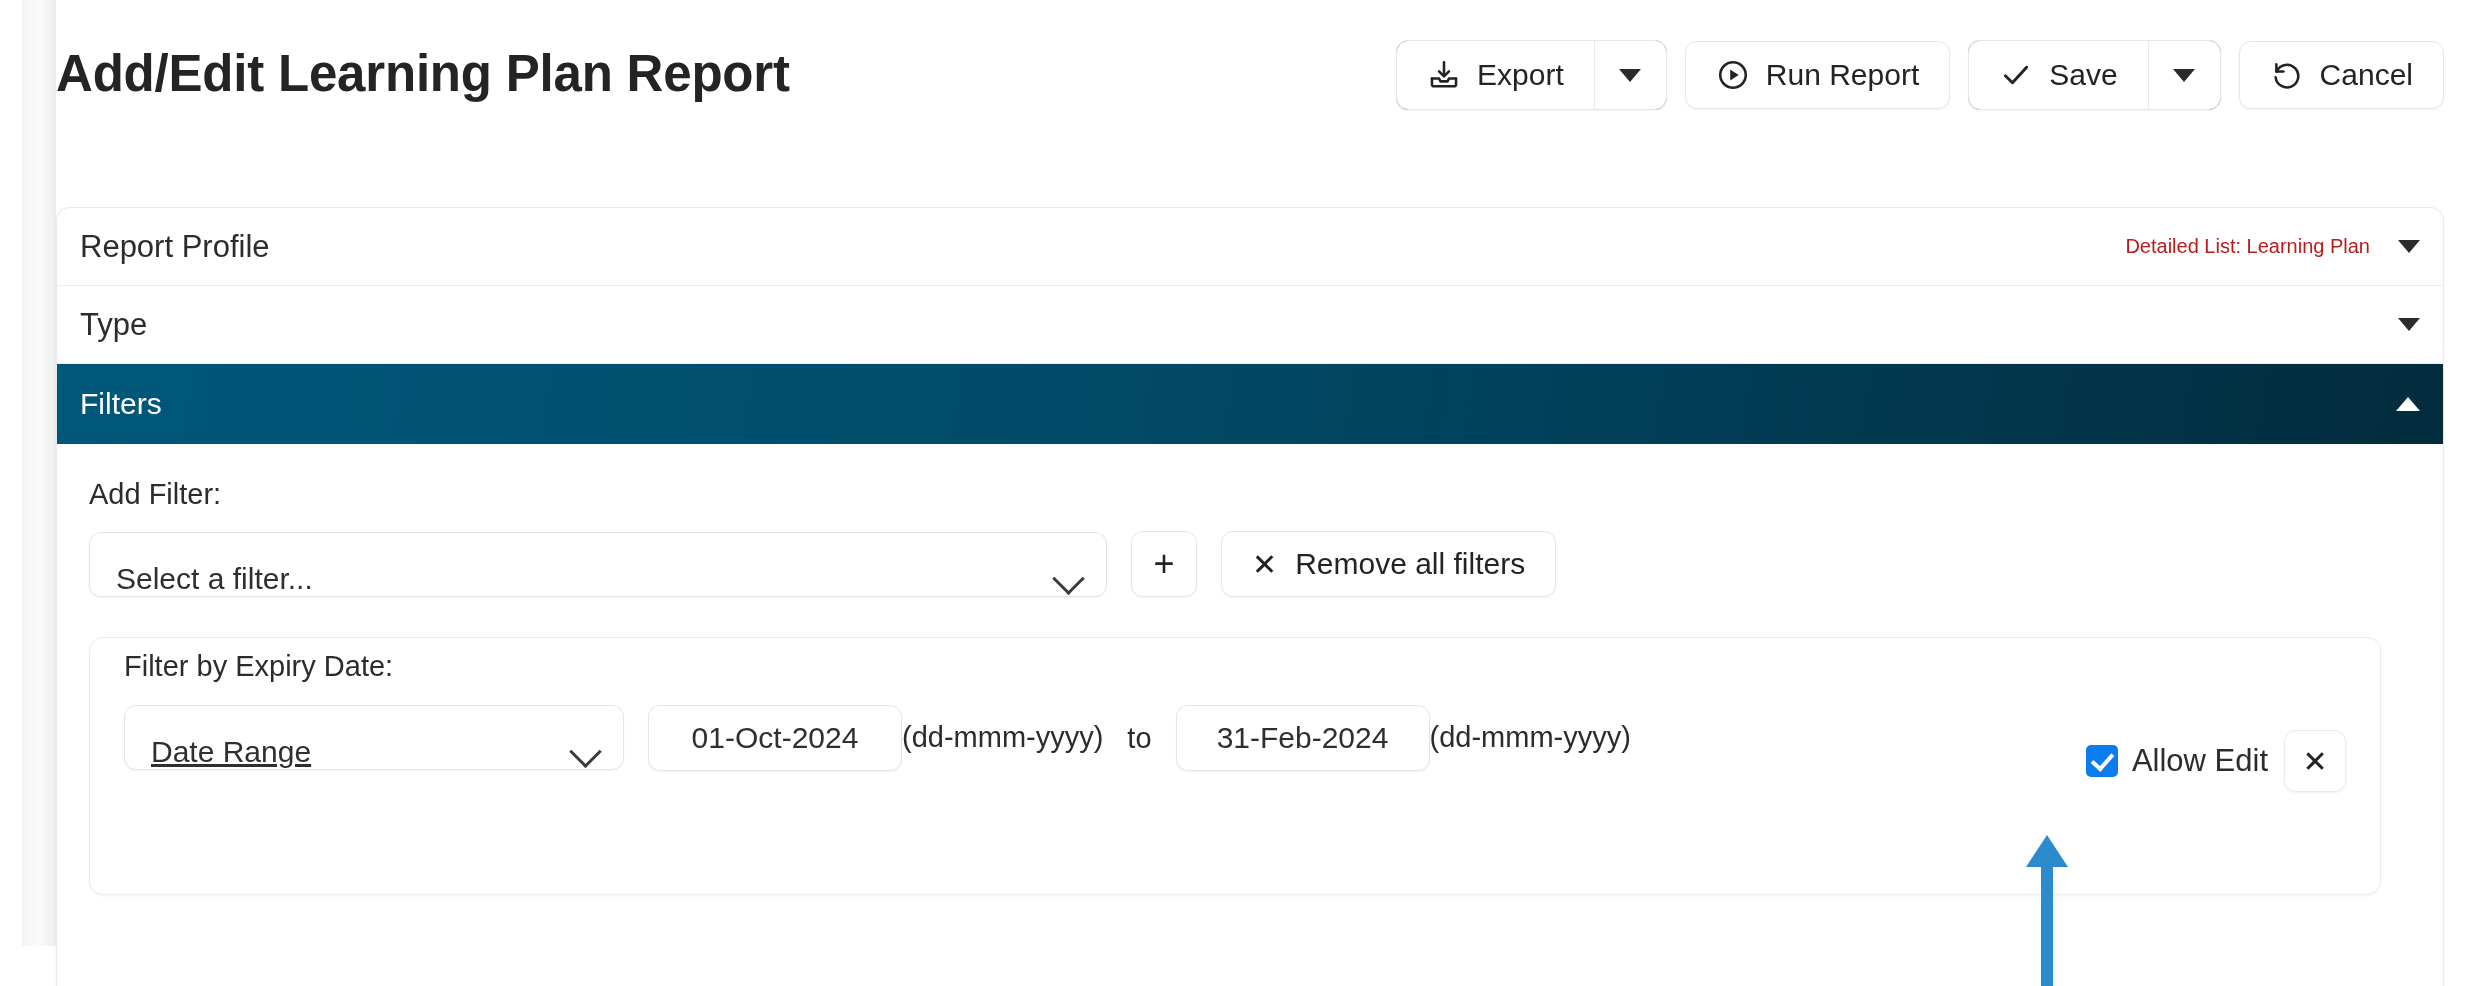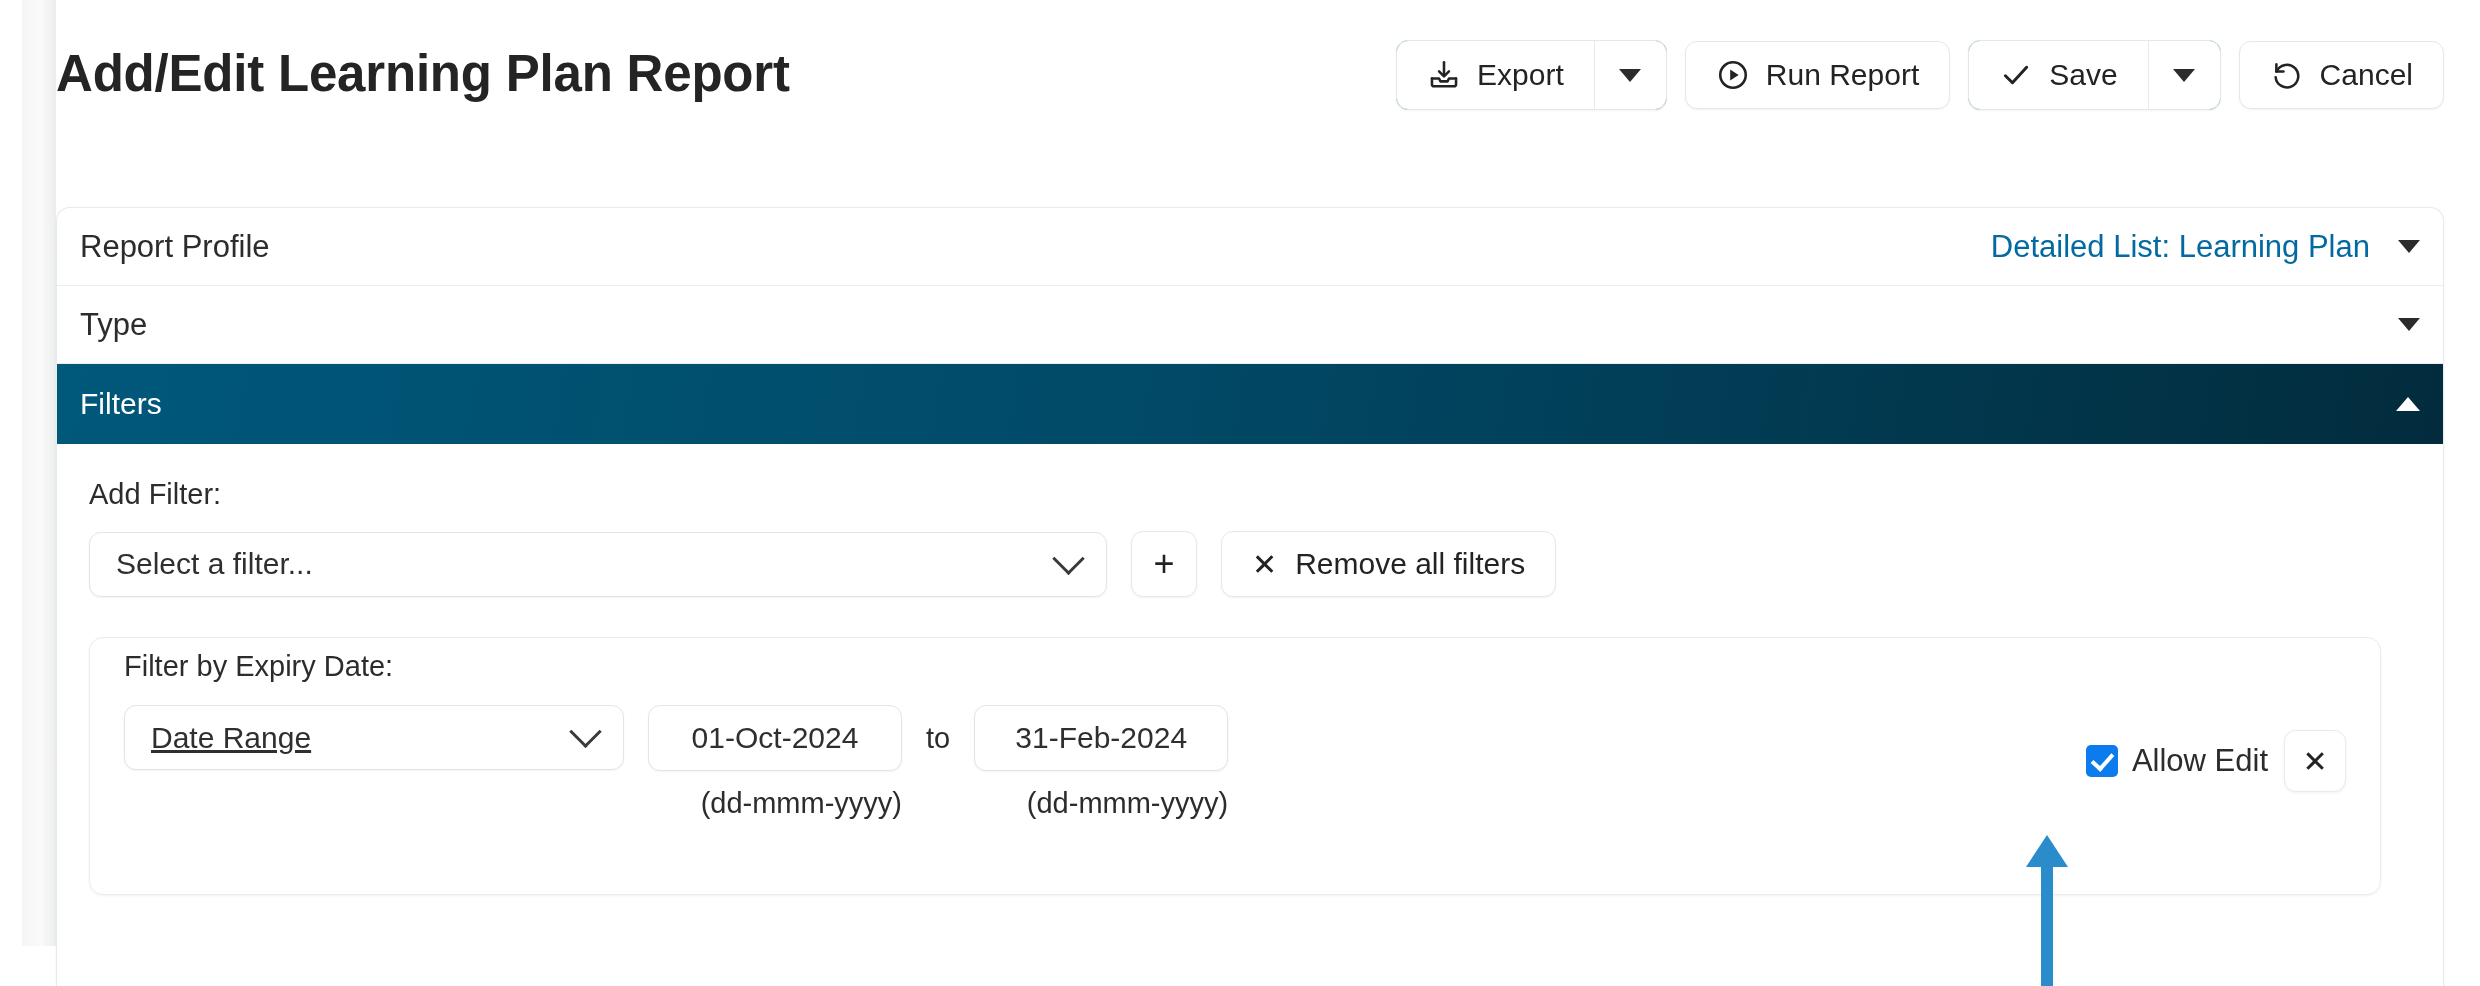--- a/index.html
+++ b/index.html
@@ -133,22 +133,22 @@
     font-size: 31px;
     color: #2c2c2c;
   }
   .acc-right {
     margin-left: auto;
     display: flex;
     align-items: center;
     gap: 28px;
   }
   .acc-value {
-    font-size: 31px;
-    color: #0369a1;
+    font-size: 20px;
+    color: #b91c1c;
   }
 
   .acc-row.active {
     background: linear-gradient(100deg, #00587a 0%, #014a68 45%, #022c3d 100%);
     border-bottom: none;
     height: 80px;
   }
   .acc-row.active .acc-label { color: #ffffff; font-size: 30px; }
   .caret-up-white {
     width: 0; height: 0;
@@ -169,21 +169,21 @@
 
   .add-filter-row {
     display: flex;
     align-items: center;
     gap: 24px;
   }
 
   .select-ctl {
     position: relative;
     display: flex;
-    align-items: center;
+    align-items: flex-end;
     height: 65px;
     background: #ffffff;
     border: 1px solid #e3e4e5;
     border-radius: 12px;
     box-shadow: 0 1px 2px rgba(0,0,0,0.05);
     padding: 0 26px;
     box-sizing: border-box;
     font-size: 30px;
     color: #2f2f2f;
   }
@@ -241,21 +241,21 @@
     box-sizing: border-box;
     padding: 12px 34px;
   }
   .filter-card .field-label { margin-bottom: 22px; }
 
   .date-row {
     display: flex;
     align-items: flex-start;
     gap: 24px;
   }
-  .date-field { display: flex; flex-direction: column; align-items: flex-end; }
+  .date-field { display: flex; flex-direction: row; align-items: flex-start; }
   .date-input {
     display: flex;
     align-items: center;
     justify-content: center;
     width: 254px;
     height: 66px;
     background: #ffffff;
     border: 1px solid #e3e4e5;
     border-radius: 12px;
     box-shadow: 0 1px 2px rgba(0,0,0,0.05);

